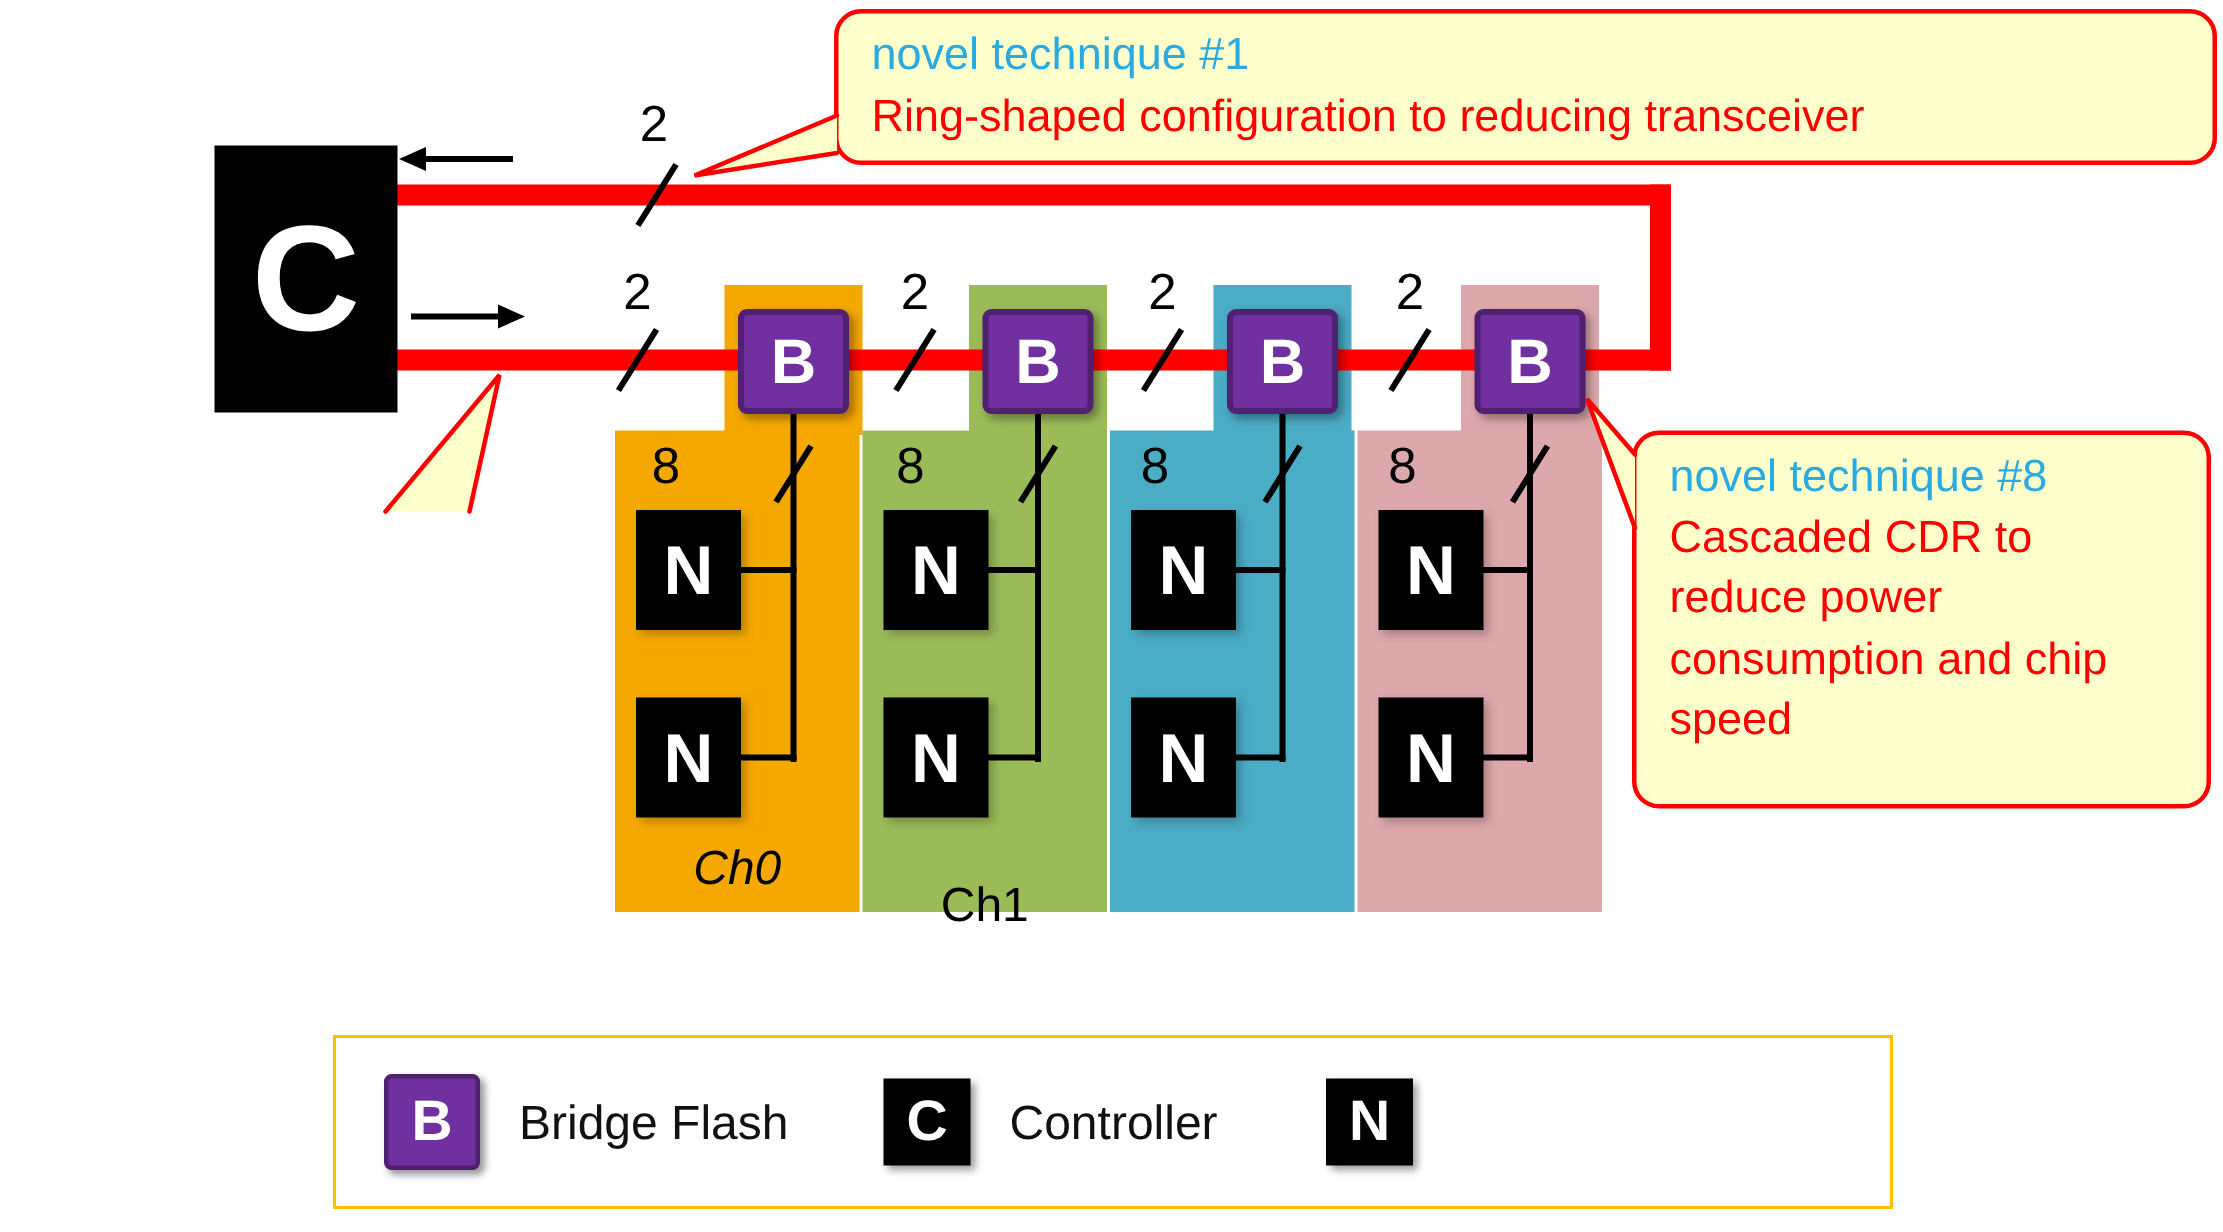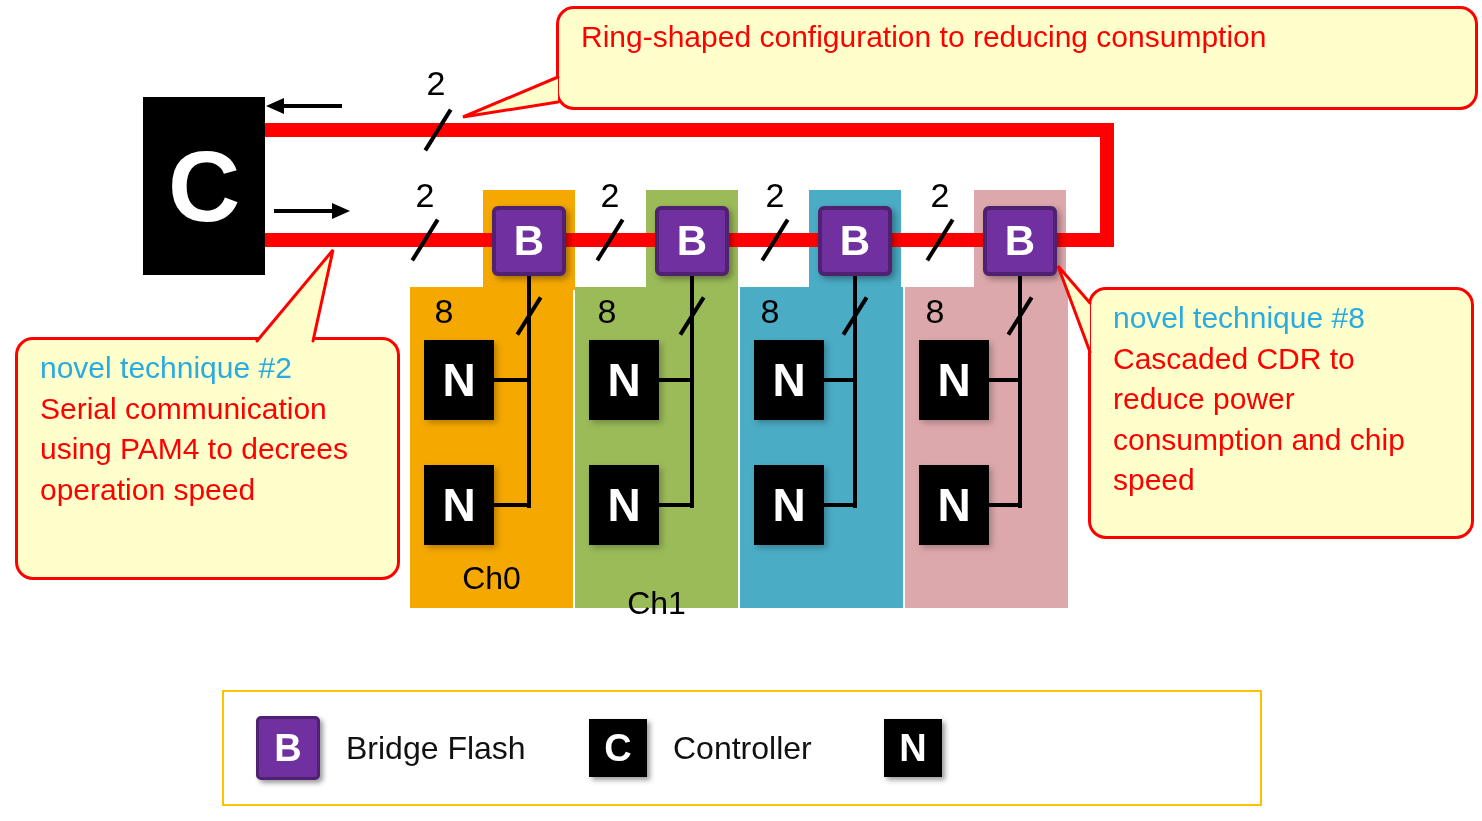--- a/index.html
+++ b/index.html
@@ -70,21 +70,21 @@
   <div class="col-tab c0" style="left:483px; top:190px; width:92px; height:100px;"></div>
   <div class="col-tab c1" style="left:646px; top:190px; width:92px; height:100px;"></div>
   <div class="col-tab c2" style="left:809px; top:190px; width:92px; height:100px;"></div>
   <div class="col-tab c3" style="left:974px; top:190px; width:92px; height:100px;"></div>
 
   <div class="col-body c0" style="left:410px; top:287px; width:163px; height:321px;"></div>
   <div class="col-body c1" style="left:575px; top:287px; width:163px; height:321px;"></div>
   <div class="col-body c2" style="left:740px; top:287px; width:163px; height:321px;"></div>
   <div class="col-body c3" style="left:905px; top:287px; width:163px; height:321px;"></div>
 
-  <div class="col-label" style="left:410px; top:560px;">Ch0</div>
+  <div class="col-label" style="left:410px; top:560px;font-style:italic;">Ch0</div>
   <div class="col-label" style="left:575px; top:585px;">Ch1</div>
 
   <div class="wire" style="left:527px; top:275px; width:4px; height:233px;"></div>
   <div class="wire" style="left:690px; top:275px; width:4px; height:233px;"></div>
   <div class="wire" style="left:853px; top:275px; width:4px; height:233px;"></div>
   <div class="wire" style="left:1018px; top:275px; width:4px; height:233px;"></div>
 
   <div class="wire" style="left:493px; top:378px; width:38px; height:4px;"></div>
   <div class="wire" style="left:493px; top:503px; width:38px; height:4px;"></div>
   <div class="wire" style="left:658px; top:378px; width:36px; height:4px;"></div>
@@ -163,27 +163,24 @@
     </div>
   <div class="bchip" style="left:983px; top:206px;">
       <span>B</span>
     </div>
 
   <div class="controller">
       <span>C</span>
     </div>
 
   <div class="callout" style="left:556px; top:6px; width:922px; height:104px;">
-    <div class="b">Ring-shaped configuration to reducing consumption</div>
+    <div class="t">novel technique #1</div>
+    <div class="b">Ring-shaped configuration to reducing transceiver</div>
   </div>
 
-  <div class="callout" style="left:15px; top:337px; width:385px; height:243px;">
-    <div class="t">novel technique #2</div>
-    <div class="b">Serial communication using PAM4 to decrees operation speed</div>
-  </div>
 
   <div class="callout" style="left:1088px; top:287px; width:386px; height:252px;">
     <div class="t">novel technique #8</div>
     <div class="b">Cascaded CDR to reduce power consumption and chip speed</div>
   </div>
 
   <svg class="tails" width="1482" height="821" viewBox="0 0 1482 821">
     <path d="M558,77 L463,117 L558,102" fill="#FFFFCC" stroke="#FF0000" stroke-width="3" stroke-linecap="round"></path>
     <path d="M257,341 L333,250 L313,341" fill="#FFFFCC" stroke="#FF0000" stroke-width="3" stroke-linecap="round"></path>
     <path d="M1090,303 L1058,266 L1090,352" fill="#FFFFCC" stroke="#FF0000" stroke-width="3" stroke-linecap="round"></path>

